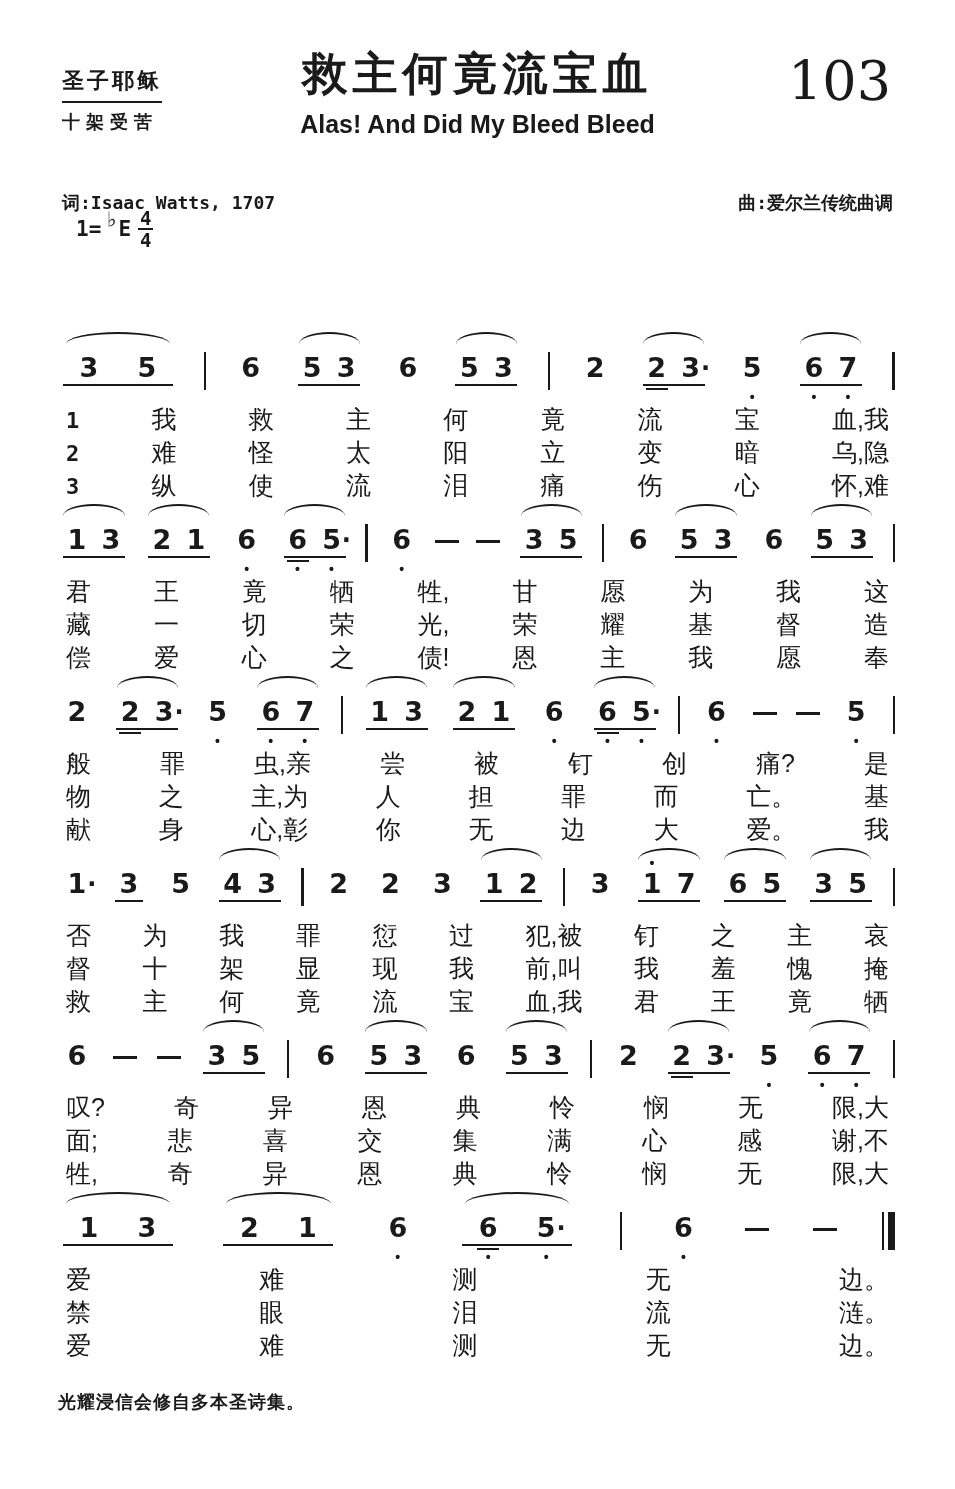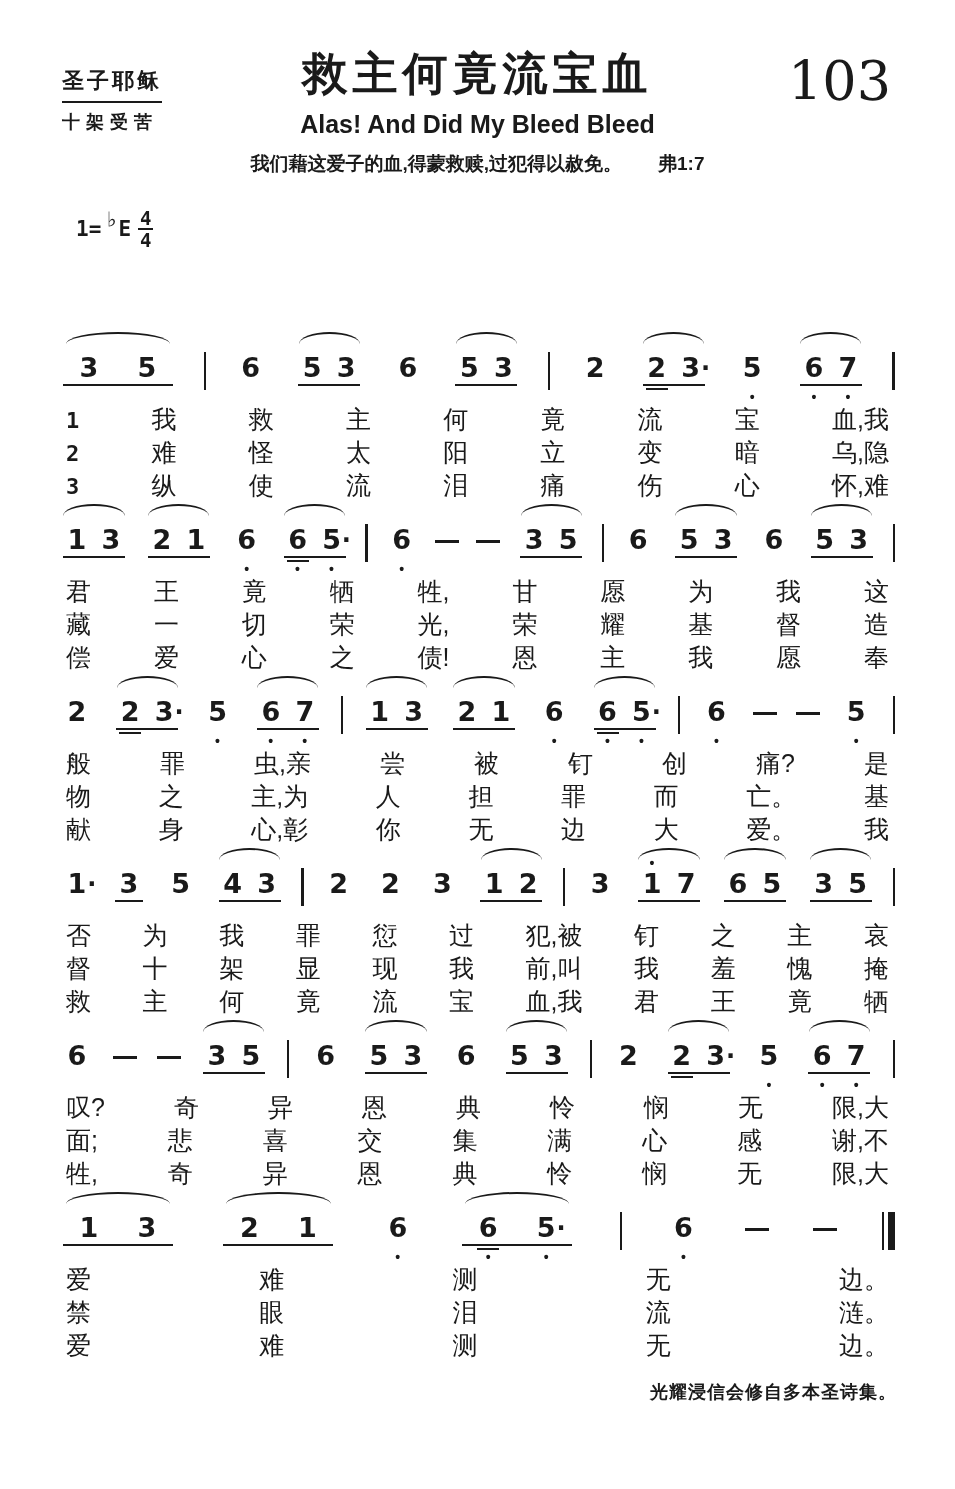--- a/index.html
+++ b/index.html
@@ -73,53 +73,53 @@
   .dbar .thick { width:7px; background:#1a1a1a; }
   .dash { width:24px; height:3px; background:#1a1a1a; margin-top:36px; }
 
   .lyr {
     display:flex; justify-content:space-between; align-items:baseline;
     padding:0 8px; font-size:25px; line-height:33px; height:33px; font-weight:500;
   }
   .lyr .vnum { font-family:"DejaVu Sans Mono", monospace; font-size:22px; font-weight:bold; }
 
   
-  .footer { text-align:right; margin-top:18px; font-size:18px; font-weight:bold; letter-spacing:1px; }
+  .footer { text-align:left; margin-top:28px; font-size:18px; font-weight:bold; letter-spacing:1px; }
 </style>
 </head>
 <body>
 
 <div class="page">
 
   <div class="header">
     <div class="corner">
       <div class="top">圣子耶稣</div>
       <div class="bottom">十架受苦</div>
     </div>
     <div class="pagenum">103</div>
 
     <div class="title">救主何竟流宝血</div>
     <div class="subtitle">Alas! And Did My Bleed Bleed</div>
 
-    <div class="scripture-row">
-      <span>我们藉这爱子的血,得蒙救赎,过犯得以赦免。</span>
-      <span>弗1:7</span>
-    </div>
 
     <div class="keysig">
       <span>1=</span>
       <span class="flat">♭</span>
       <span>E</span>
       <span class="frac">
         <span>4</span>
         <span class="bar"></span>
         <span>4</span>
       </span>
     </div>
 
+    <div class="credits">
+      <span>词:Isaac Watts, 1707</span>
+      <span>曲:爱尔兰传统曲调</span>
+    </div>
   </div>
 
   <div class="systems">
       <div class="sys">
         <div class="notes">
           <div class="g wide">
             <div class="arc on"></div>
             <div class="row">
               <div class="nc">
                 <div class="hd"></div>

